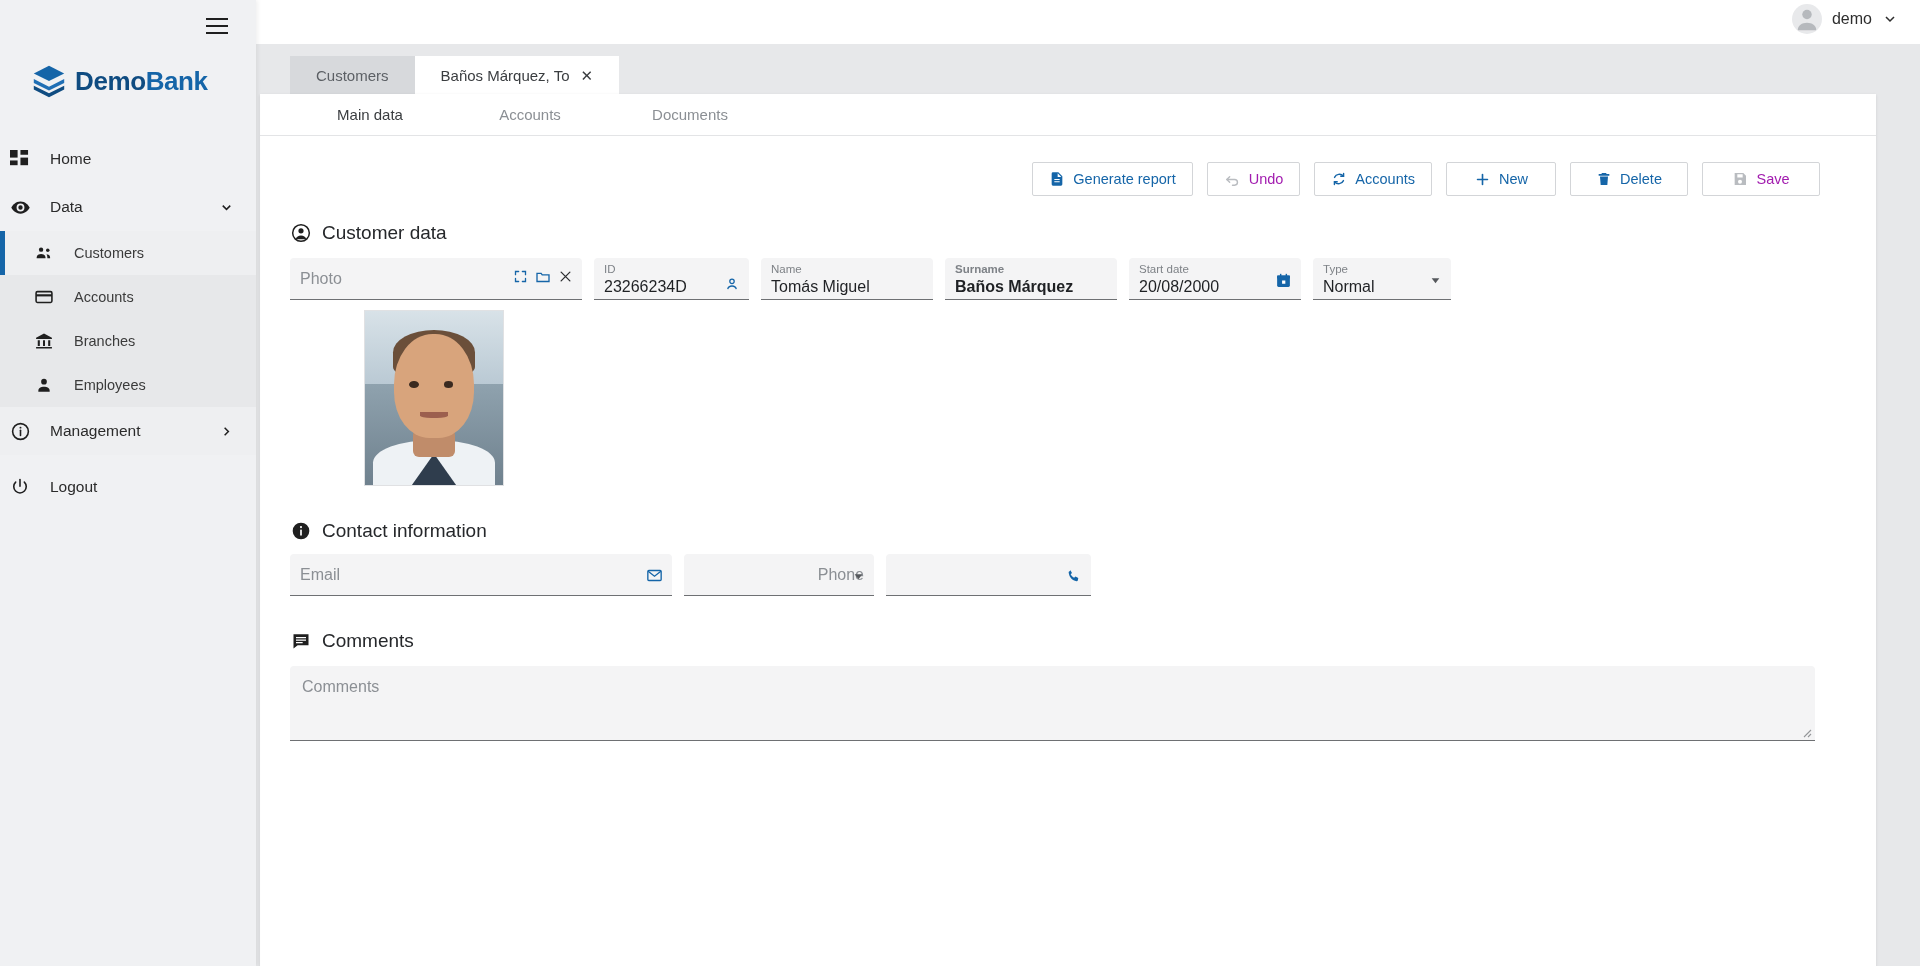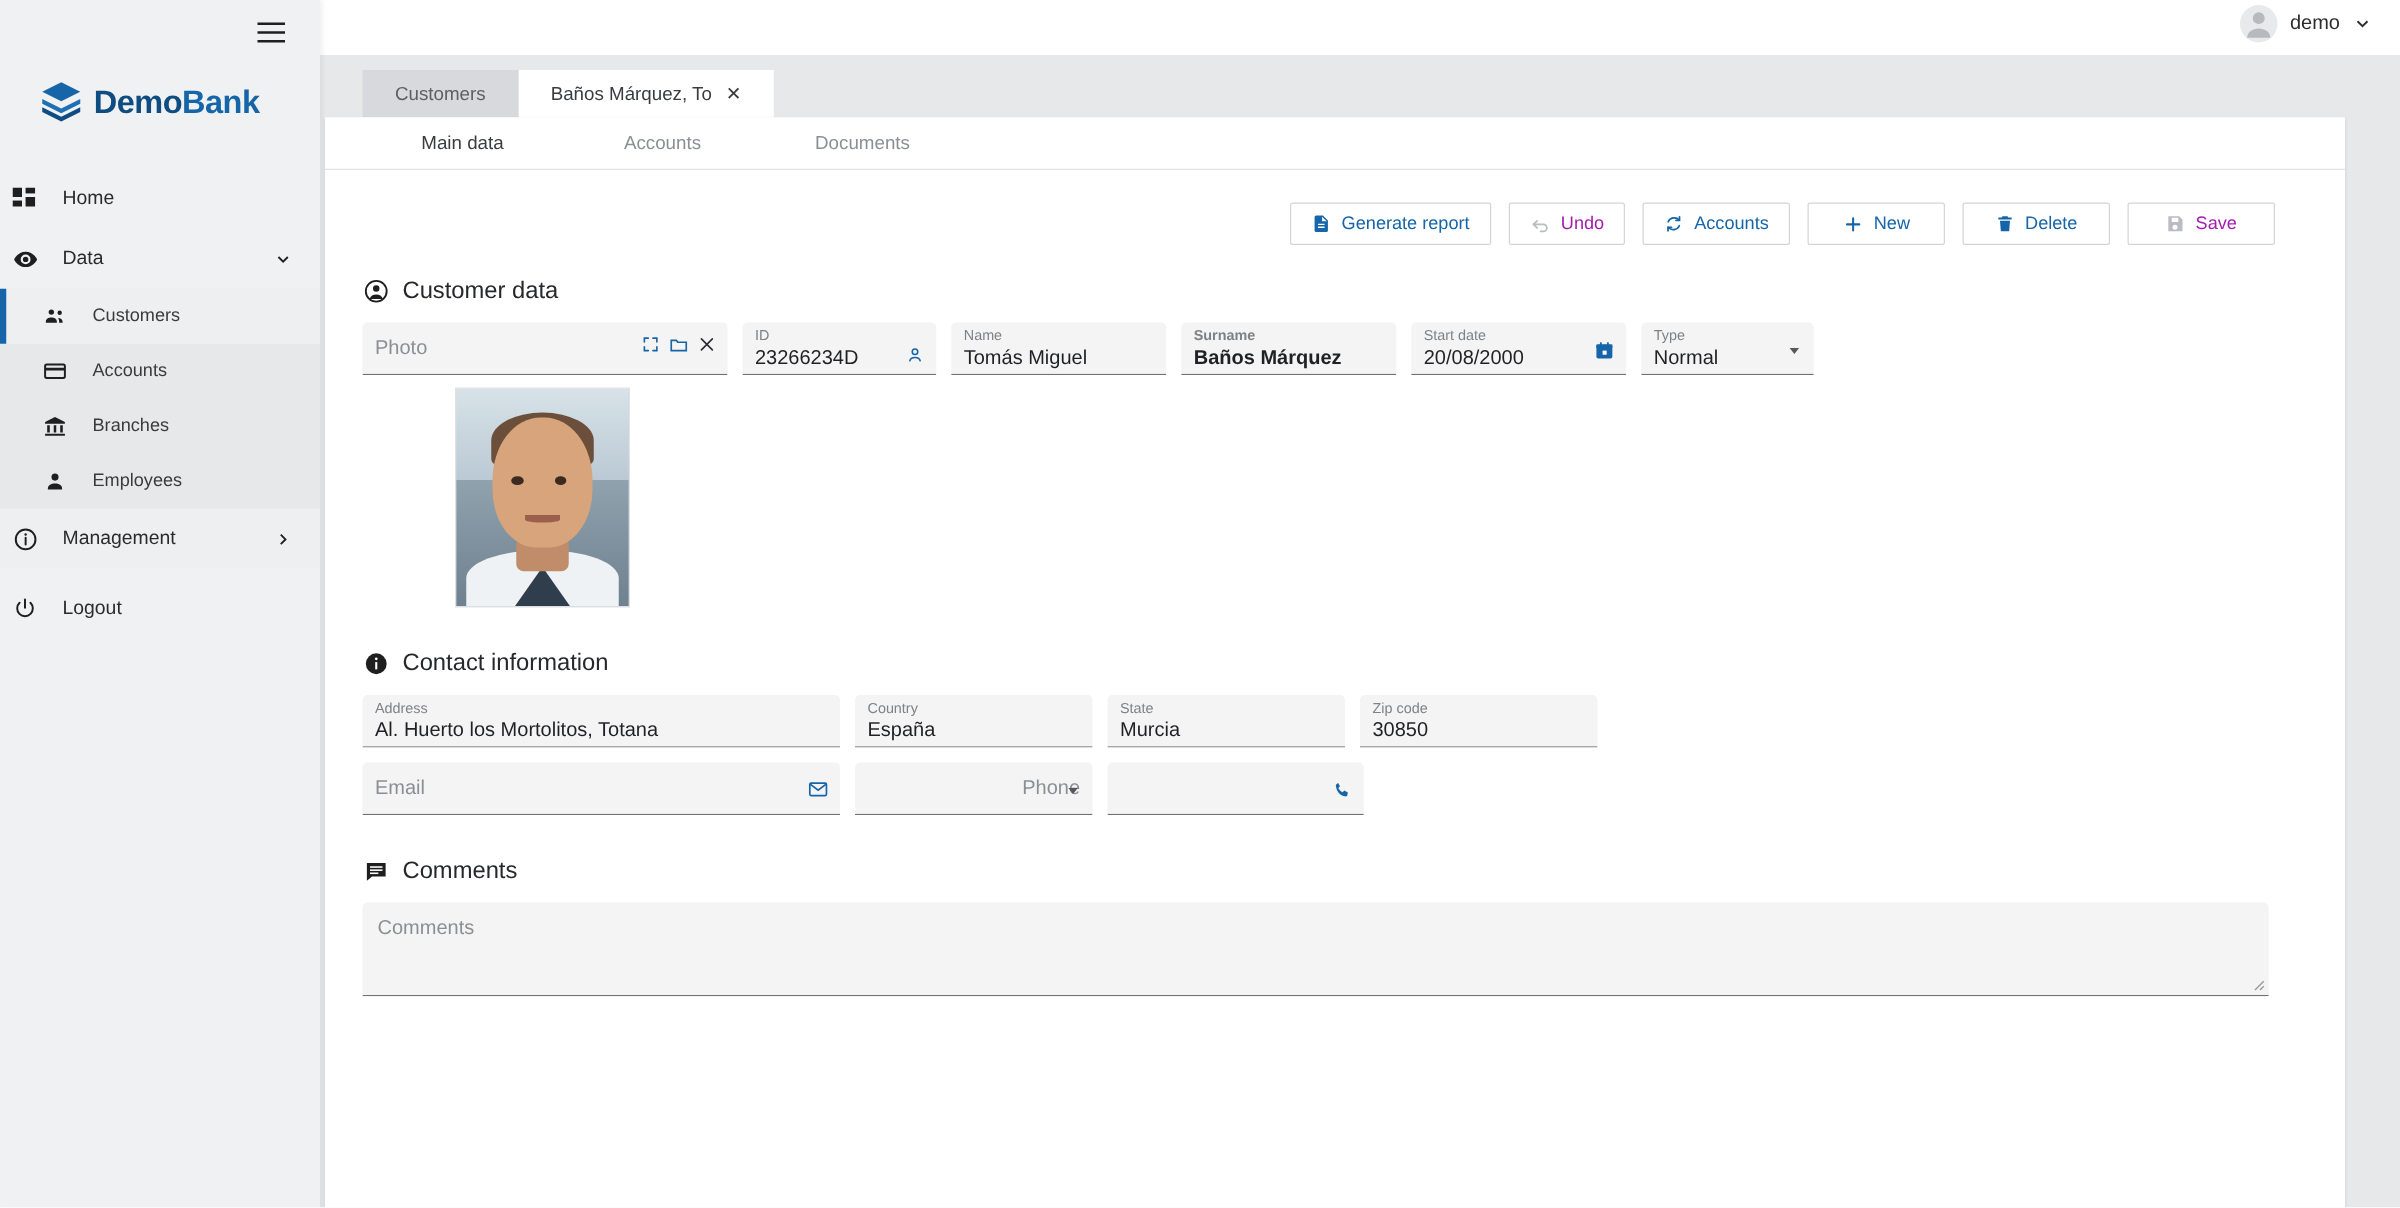--- a/index.html
+++ b/index.html
@@ -536,38 +536,20 @@
         <span class="sico">
           <svg width="20" height="20" viewBox="0 0 24 24" fill="#1f1f1f">
               <circle cx="12" cy="12" r="10"></circle>
               <rect x="11" y="10.4" width="2" height="7" fill="#ffffff"></rect>
               <circle cx="12" cy="7.3" r="1.3" fill="#ffffff"></circle>
             </svg>
         </span>
         <span>Contact information</span>
       </div>
 
-      <div class="fieldrow">
-        <div class="field" style="width:382px;">
-          <span class="flabel">Address</span>
-          <span class="fvalue">Al. Huerto los Mortolitos, Totana</span>
-        </div>
-        <div class="field" style="width:190px;">
-          <span class="flabel">Country</span>
-          <span class="fvalue">España</span>
-        </div>
-        <div class="field" style="width:190px;">
-          <span class="flabel">State</span>
-          <span class="fvalue">Murcia</span>
-        </div>
-        <div class="field" style="width:190px;">
-          <span class="flabel">Zip code</span>
-          <span class="fvalue">30850</span>
-        </div>
-      </div>
 
       <div class="fieldrow" style="padding-top:12px;">
         <div class="field no-label" style="width:382px;">
           <span class="fvalue placeholder">Email</span>
           <span class="ficon" style="bottom:11px;">
             <svg width="17" height="17" viewBox="0 0 24 24" fill="none" stroke="#1565a8" stroke-width="1.9">
                 <rect x="2.6" y="5" width="18.8" height="14" rx="1.4"></rect>
                 <path d="M3 6l9 7 9-7"></path>
               </svg>
           </span>

